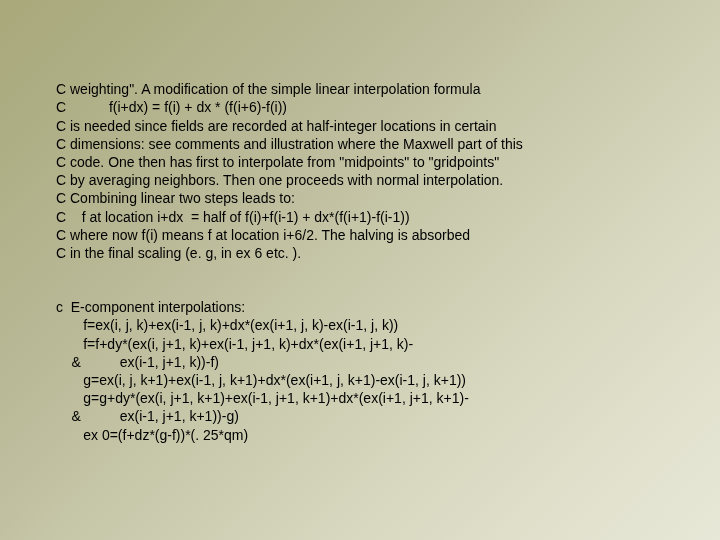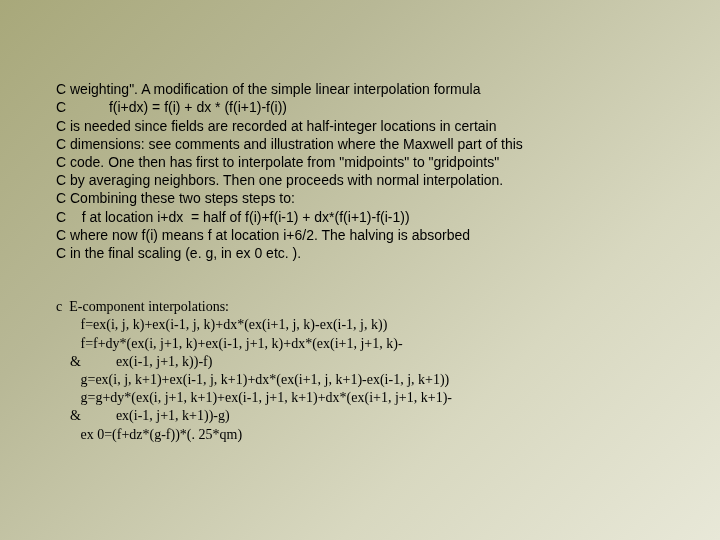--- a/index.html
+++ b/index.html
@@ -16,39 +16,39 @@
     color: #000;
     font-size: 14px;
     line-height: 1.3;
   }
   .block1 {
     white-space: pre;
     font-family: Arial, Helvetica, sans-serif;
   }
   .block2 {
     white-space: pre;
-    font-family: Liberation Serif, serif;
+    font-family: Liberation Sans, sans-serif;
     margin-top: 18px;
   }
 </style>
 </head>
 <body>
 
 <div class="slide">
   <div class="block1">
 <span>C weighting". A modification of the simple linear interpolation formula</span>
-<span>C           f(i+dx) = f(i) + dx * (f(i+1)-f(i))</span>
+<span>C           f(i+dx) = f(i) + dx * (f(i+6)-f(i))</span>
 <span>C is needed since fields are recorded at half-integer locations in certain</span>
 <span>C dimensions: see comments and illustration where the Maxwell part of this</span>
 <span>C code. One then has first to interpolate from "midpoints" to "gridpoints"</span>
 <span>C by averaging neighbors. Then one proceeds with normal interpolation.</span>
-<span>C Combining these two steps steps to:</span>
+<span>C Combining linear two steps leads to:</span>
 <span>C    f at location i+dx  = half of f(i)+f(i-1) + dx*(f(i+1)-f(i-1))</span>
 <span>C where now f(i) means f at location i+6/2. The halving is absorbed</span>
-<span>C in the final scaling (e. g, in ex 0 etc. ).</span></div>
+<span>C in the final scaling (e. g, in ex 6 etc. ).</span></div>
   <div class="block2">
 <span>c  E-component interpolations:</span>
 <span>       f=ex(i, j, k)+ex(i-1, j, k)+dx*(ex(i+1, j, k)-ex(i-1, j, k))</span>
 <span>       f=f+dy*(ex(i, j+1, k)+ex(i-1, j+1, k)+dx*(ex(i+1, j+1, k)-</span>
 <span>    &amp;          ex(i-1, j+1, k))-f)</span>
 <span>       g=ex(i, j, k+1)+ex(i-1, j, k+1)+dx*(ex(i+1, j, k+1)-ex(i-1, j, k+1))</span>
 <span>       g=g+dy*(ex(i, j+1, k+1)+ex(i-1, j+1, k+1)+dx*(ex(i+1, j+1, k+1)-</span>
 <span>    &amp;          ex(i-1, j+1, k+1))-g)</span>
 <span>       ex 0=(f+dz*(g-f))*(. 25*qm)</span></div>
 </div>

